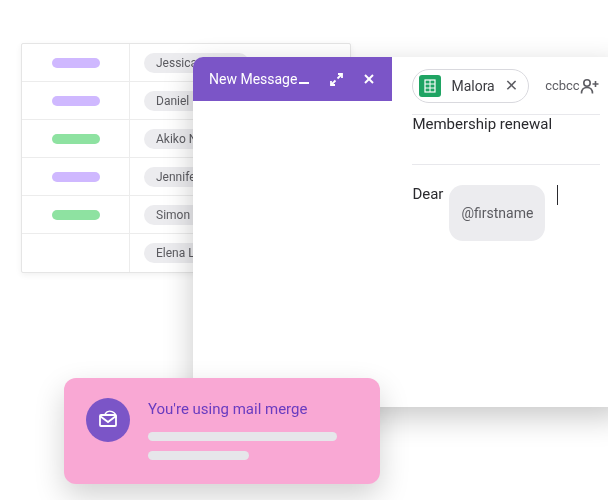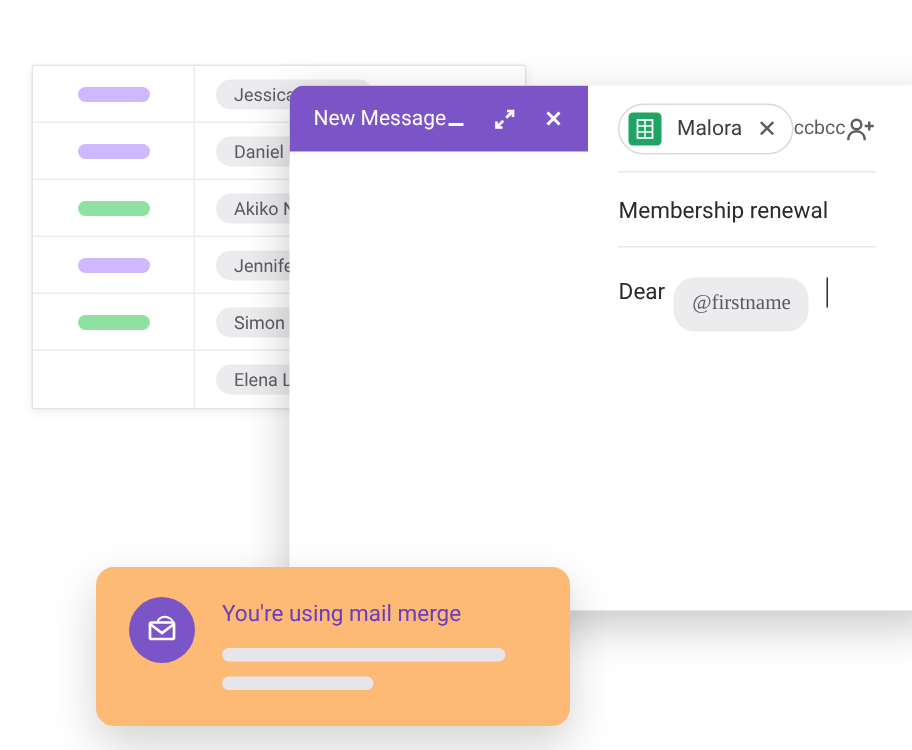--- a/index.html
+++ b/index.html
@@ -116,62 +116,62 @@
     display: flex; align-items: center; justify-content: center;
   }
   .sheets-icon svg { display:block; }
   .chip-x { color: #5d5d63; font-size: 16px; line-height: 1; }
 
   .to-right {
     display: flex;
     align-items: center;
     color: #5d5d63;
     font-size: 13px;
+    margin-left: 16px;
   }
   .to-right svg { display:block; }
 
   .subject-row {
     height: 50px;
     display: flex;
-    align-items: center;
+    align-items: flex-start;
     border-bottom: 1px solid #e8e8ec;
     font-size: 15px;
     color: #2a2a2e;
   }
 
   .body-row {
     padding: 20px 0;
     font-size: 15px;
     color: #2a2a2e;
     display: flex;
     align-items: flex-start;
     gap: 6px;
   }
   .merge-tag {
     background: #ececef;
     border-radius: 14px;
-    padding: 10px 12px;
+    padding: 20px 12px;
     font-size: 14px;
     color: #5b5b60;
-    font-family: Liberation Serif, serif;
   }
   .caret {
     width: 1px;
     height: 20px;
     background: #2a2a2e;
     margin-left: 6px;
   }
 
   
   .notice {
     position: absolute;
     left: 64px;
     top: 378px;
     width: 316px;
-    background: #fdba74;
+    background: #f9a8d4;
     border-radius: 12px;
     box-shadow: 0 12px 30px rgba(0,0,0,0.18);
     padding: 20px 22px 24px 22px;
     display: flex;
     gap: 18px;
     align-items: flex-start;
   }
   .notice-icon {
     width: 44px; height: 44px;
     border-radius: 50%;

